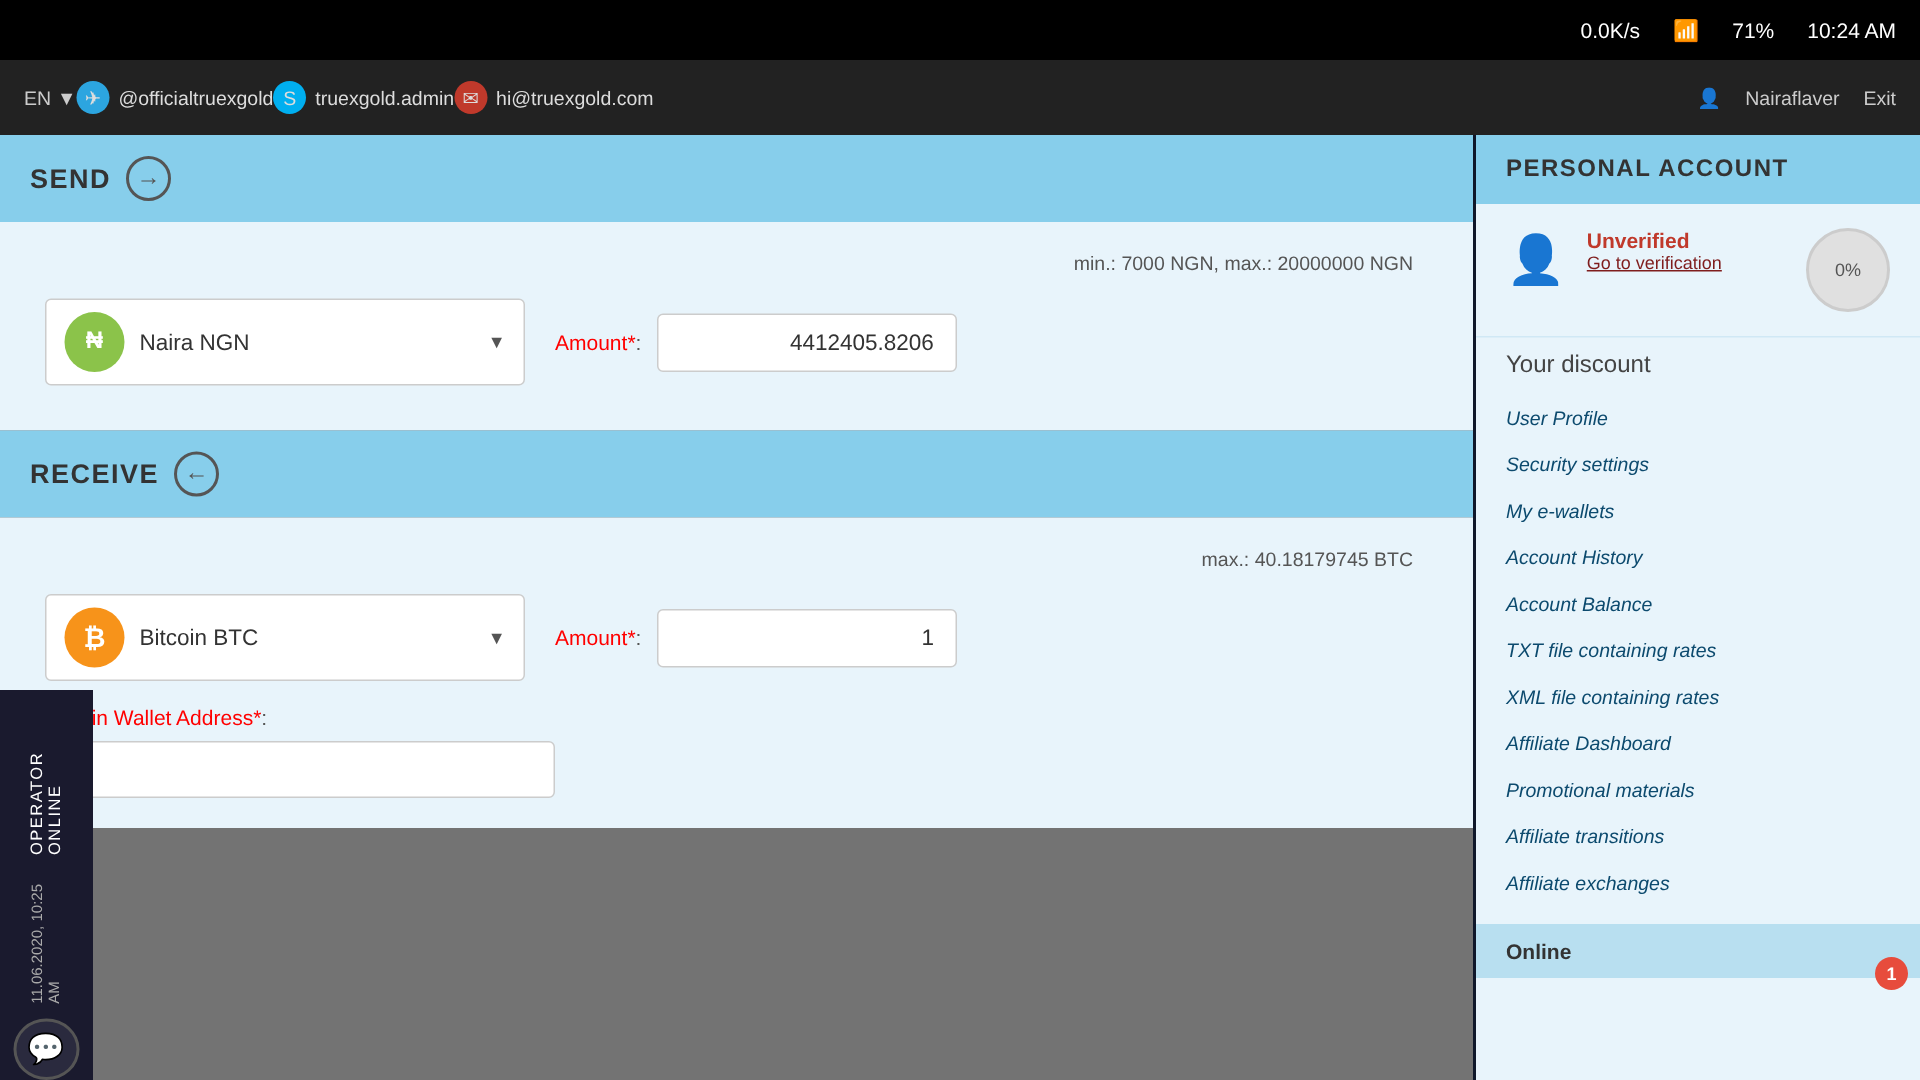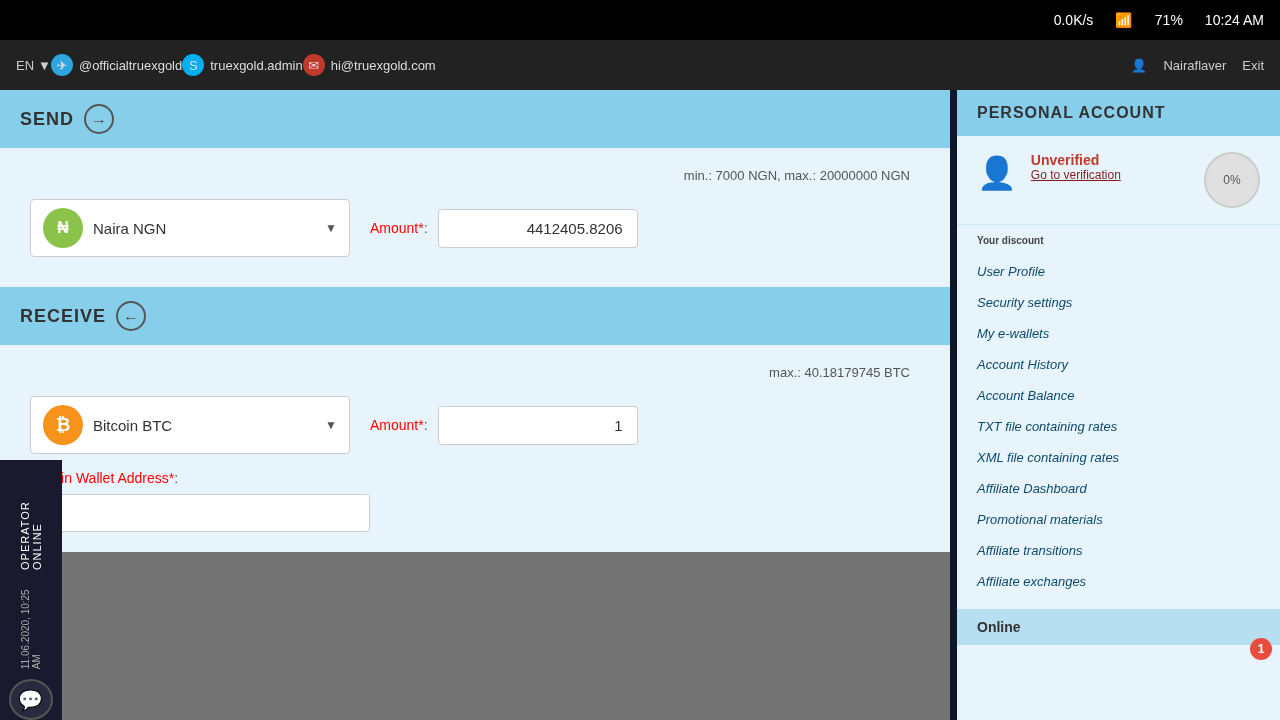--- a/index.html
+++ b/index.html
@@ -169,24 +169,24 @@
       border-radius: 4px;
       padding: 10px 14px;
       font-size: 14px;
       color: #333;
       width: 340px;
       margin-top: 8px;
     }
 
     
     .right-panel {
-      width: 330px;
+      width: 298px;
       background: #e8f4fb;
       overflow-y: auto;
-      border-left: 7px solid #0f172a;
+      border-left: 2px solid #0f172a;
     }
 
     .personal-account-header {
       background: #87ceeb;
       padding: 14px 20px;
       font-size: 16px;
       font-weight: bold;
       color: #333;
       letter-spacing: 1px;
       text-transform: uppercase;
@@ -218,23 +218,23 @@
       cursor: pointer;
     }
 
     .discount-circle-row {
       display: flex;
       align-items: center;
       justify-content: space-between;
       padding: 10px 20px 6px;
     }
     .discount-label {
-      font-size: 10px;
+      font-size: 16px;
       color: #444;
-      font-weight: bold;
+      font-weight: normal;
     }
     .circle-progress {
       width: 56px; height: 56px;
       border-radius: 50%;
       background: conic-gradient(#bbb 0% 0%, #e0e0e0 0% 100%);
       display: flex; align-items: center; justify-content: center;
       font-size: 12px;
       color: #555;
       border: 2px solid #ccc;
     }

